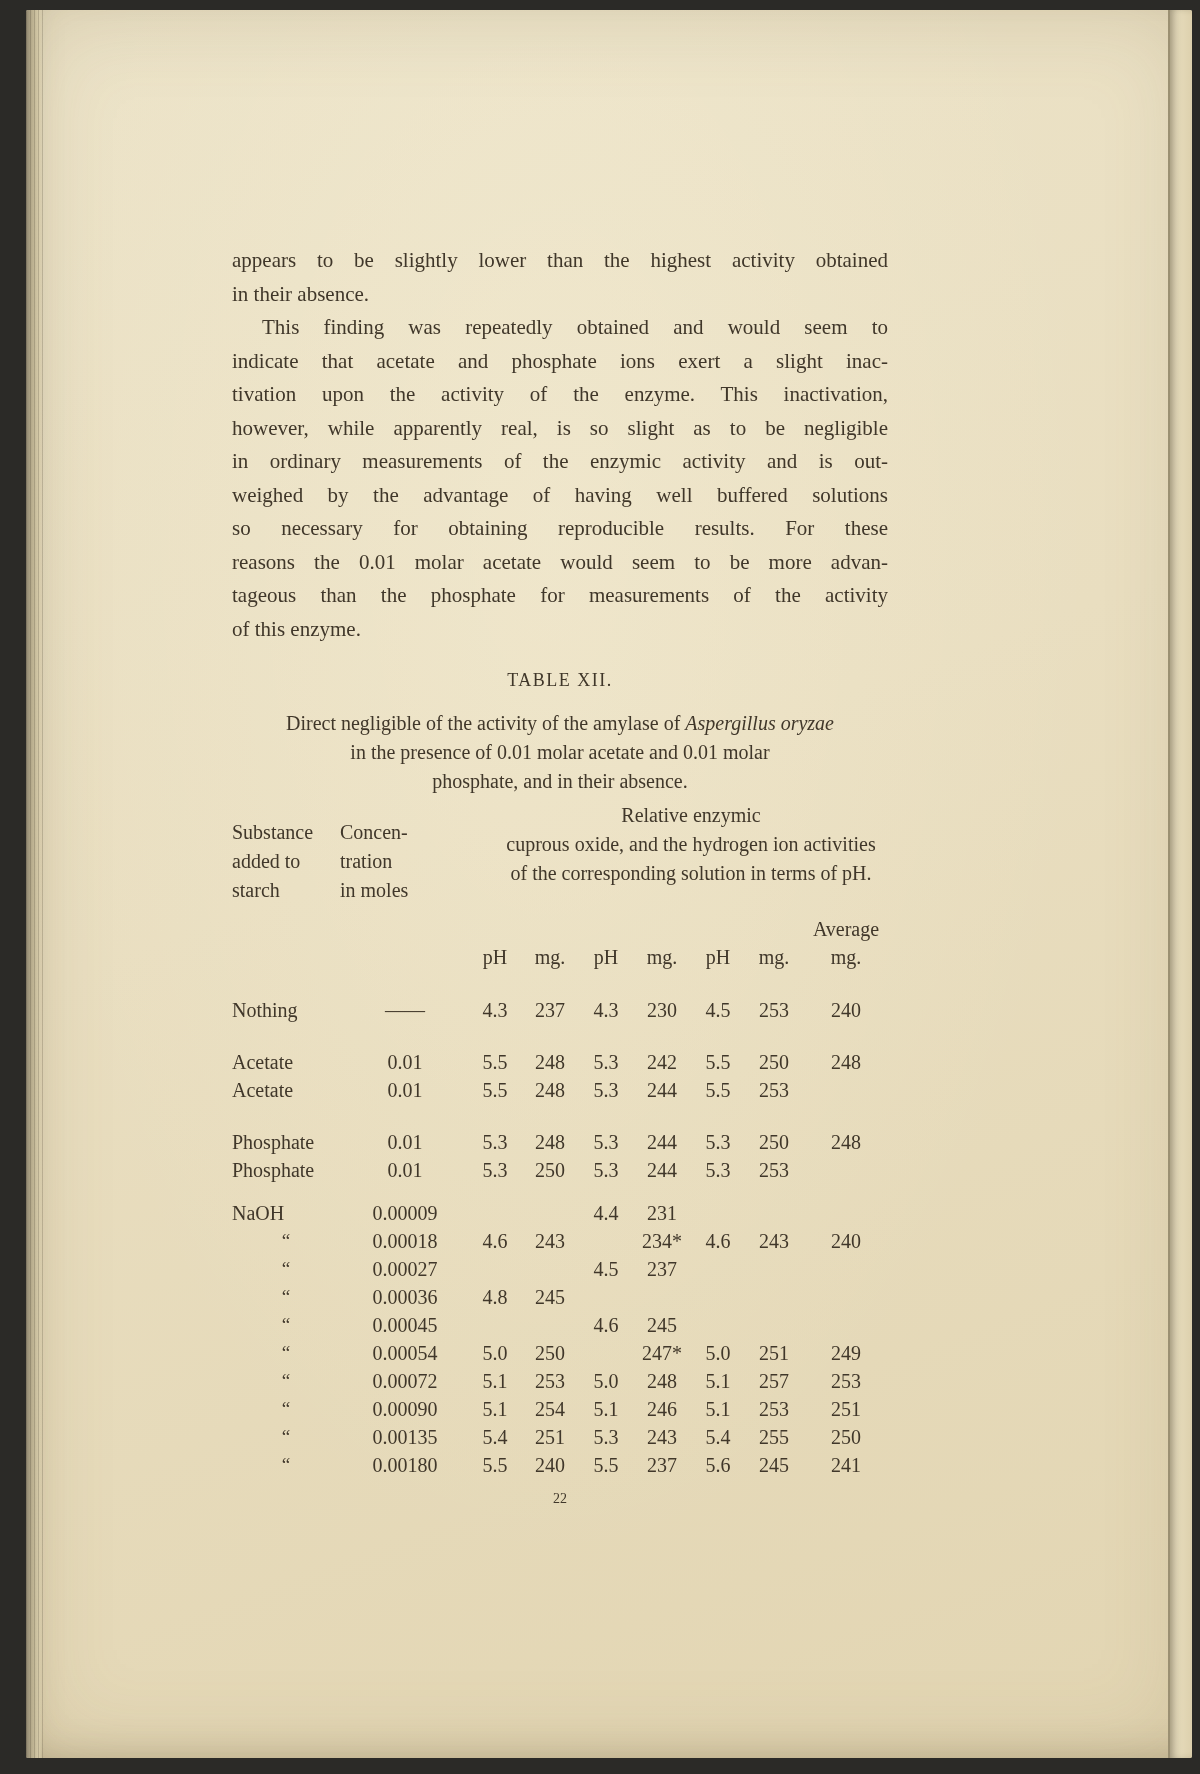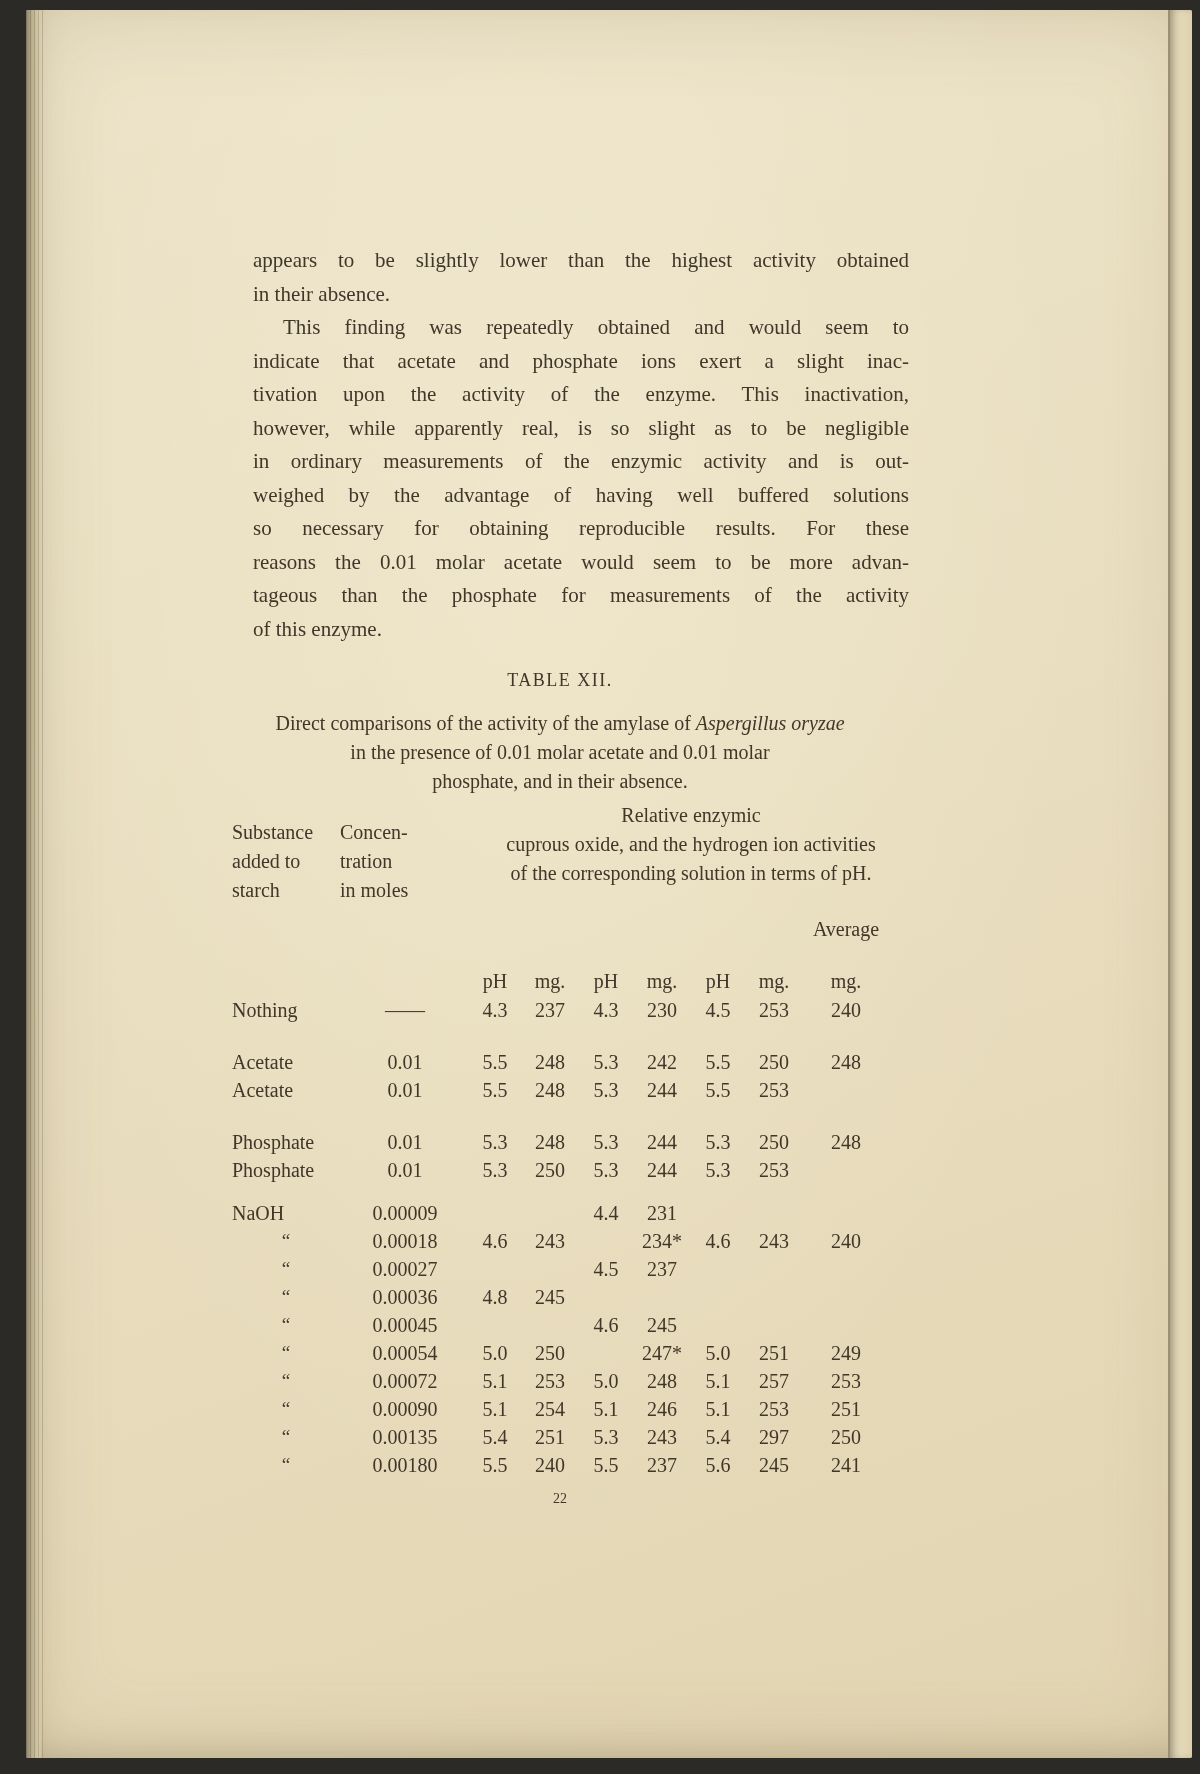--- a/index.html
+++ b/index.html
@@ -34,42 +34,42 @@
   .next-page{
     position:absolute;right:0;top:0;bottom:0;width:24px;
     background:linear-gradient(90deg,#efe6c9 0%,#e6dbbb 40%,#ddd0ad 100%);
     border-left:2px solid rgba(74,64,42,0.45);
     box-shadow: inset 7px 0 9px -4px rgba(80,70,45,0.55);
     border-radius:0 2px 2px 0;
   }
   .content{position:absolute;left:206px;top:0;width:690px;height:100%;}
 
   
-  .paragraphs{position:absolute;left:0;top:234px;width:656px;font-size:21px;line-height:33.5px;margin-left:21px;}
+  .paragraphs{position:absolute;left:0;top:234px;width:656px;font-size:21px;line-height:33.5px;}
   .bline{text-align:justify;text-align-last:justify;white-space:normal;}
   .bline.last{text-align-last:left;}
   .bline.indent{text-indent:30px;}
 
   
   .tbl-heading{position:absolute;left:0;top:660px;width:656px;text-align:center;
     font-size:18px;letter-spacing:1.5px;}
   .caption{position:absolute;left:0;top:699px;width:656px;text-align:center;
     font-size:20px;line-height:29px;}
   .caption .it{font-style:italic;}
 
   
   .thead{position:absolute;left:0;top:791px;width:680px;display:grid;
     grid-template-columns:108px 130px 442px;font-size:20px;line-height:29px;}
   .thcol{text-align:left;margin-top:17px;}
   .th-rel{text-align:center;}
 
   
   .grid9{display:grid;grid-template-columns:108px 130px 50px 60px 52px 60px 52px 60px 84px;width:656px;}
   .avg-grid{position:absolute;left:0;top:908px;font-size:20px;}
-  .units-grid{position:absolute;left:0;top:936px;font-size:20px;margin-top:24px;}
+  .units-grid{position:absolute;left:0;top:936px;font-size:20px;}
   .ucell{text-align:center;}
   .u2{grid-column:3;} .u3{grid-column:4;} .u4{grid-column:5;} .u5{grid-column:6;}
   .u6{grid-column:7;} .u7{grid-column:8;} .u8{grid-column:9;text-align:center;}
   .avg-label{grid-column:9;text-align:center;}
 
   
   .tbody{position:absolute;left:0;top:986px;font-size:20px;}
   .trow{height:28px;line-height:28px;}
   .trow.gap-lg{margin-top:24px;}
   .trow.gap-md{margin-top:15px;}
@@ -100,21 +100,21 @@
         <div class="bline">weighed by the advantage of having well buffered solutions</div>
         <div class="bline">so necessary for obtaining reproducible results.  For these</div>
         <div class="bline">reasons the 0.01 molar acetate would seem to be more advan-</div>
         <div class="bline">tageous than the phosphate for measurements of the activity</div>
         <div class="bline last">of this enzyme.</div>
       </div>
 
     <div class="tbl-heading">TABLE XII.</div>
 
     <div class="caption">
-      <div class="cap-line"><span>Direct comparisons of the activity of the amylase of </span><span class="it">Aspergillus oryzae</span></div>
+      <div class="cap-line"><span>Direct negligible of the activity of the amylase of </span><span class="it">Aspergillus oryzae</span></div>
       <div class="cap-line">in the presence of 0.01 molar acetate and 0.01 molar</div>
       <div class="cap-line">phosphate, and in their absence.</div>
     </div>
 
     <div class="thead">
       <div class="thcol">
         <div>Substance</div>
         <div>added to</div>
         <div>starch</div>
       </div>
@@ -289,21 +289,21 @@
           <div class="td c8">251</div>
         </div>
         <div class="trow grid9">
           <div class="td c0 ditto">“</div>
           <div class="td c1">0.00135</div>
           <div class="td c2">5.4</div>
           <div class="td c3">251</div>
           <div class="td c4">5.3</div>
           <div class="td c5">243</div>
           <div class="td c6">5.4</div>
-          <div class="td c7">297</div>
+          <div class="td c7">255</div>
           <div class="td c8">250</div>
         </div>
         <div class="trow grid9">
           <div class="td c0 ditto">“</div>
           <div class="td c1">0.00180</div>
           <div class="td c2">5.5</div>
           <div class="td c3">240</div>
           <div class="td c4">5.5</div>
           <div class="td c5">237</div>
           <div class="td c6">5.6</div>

